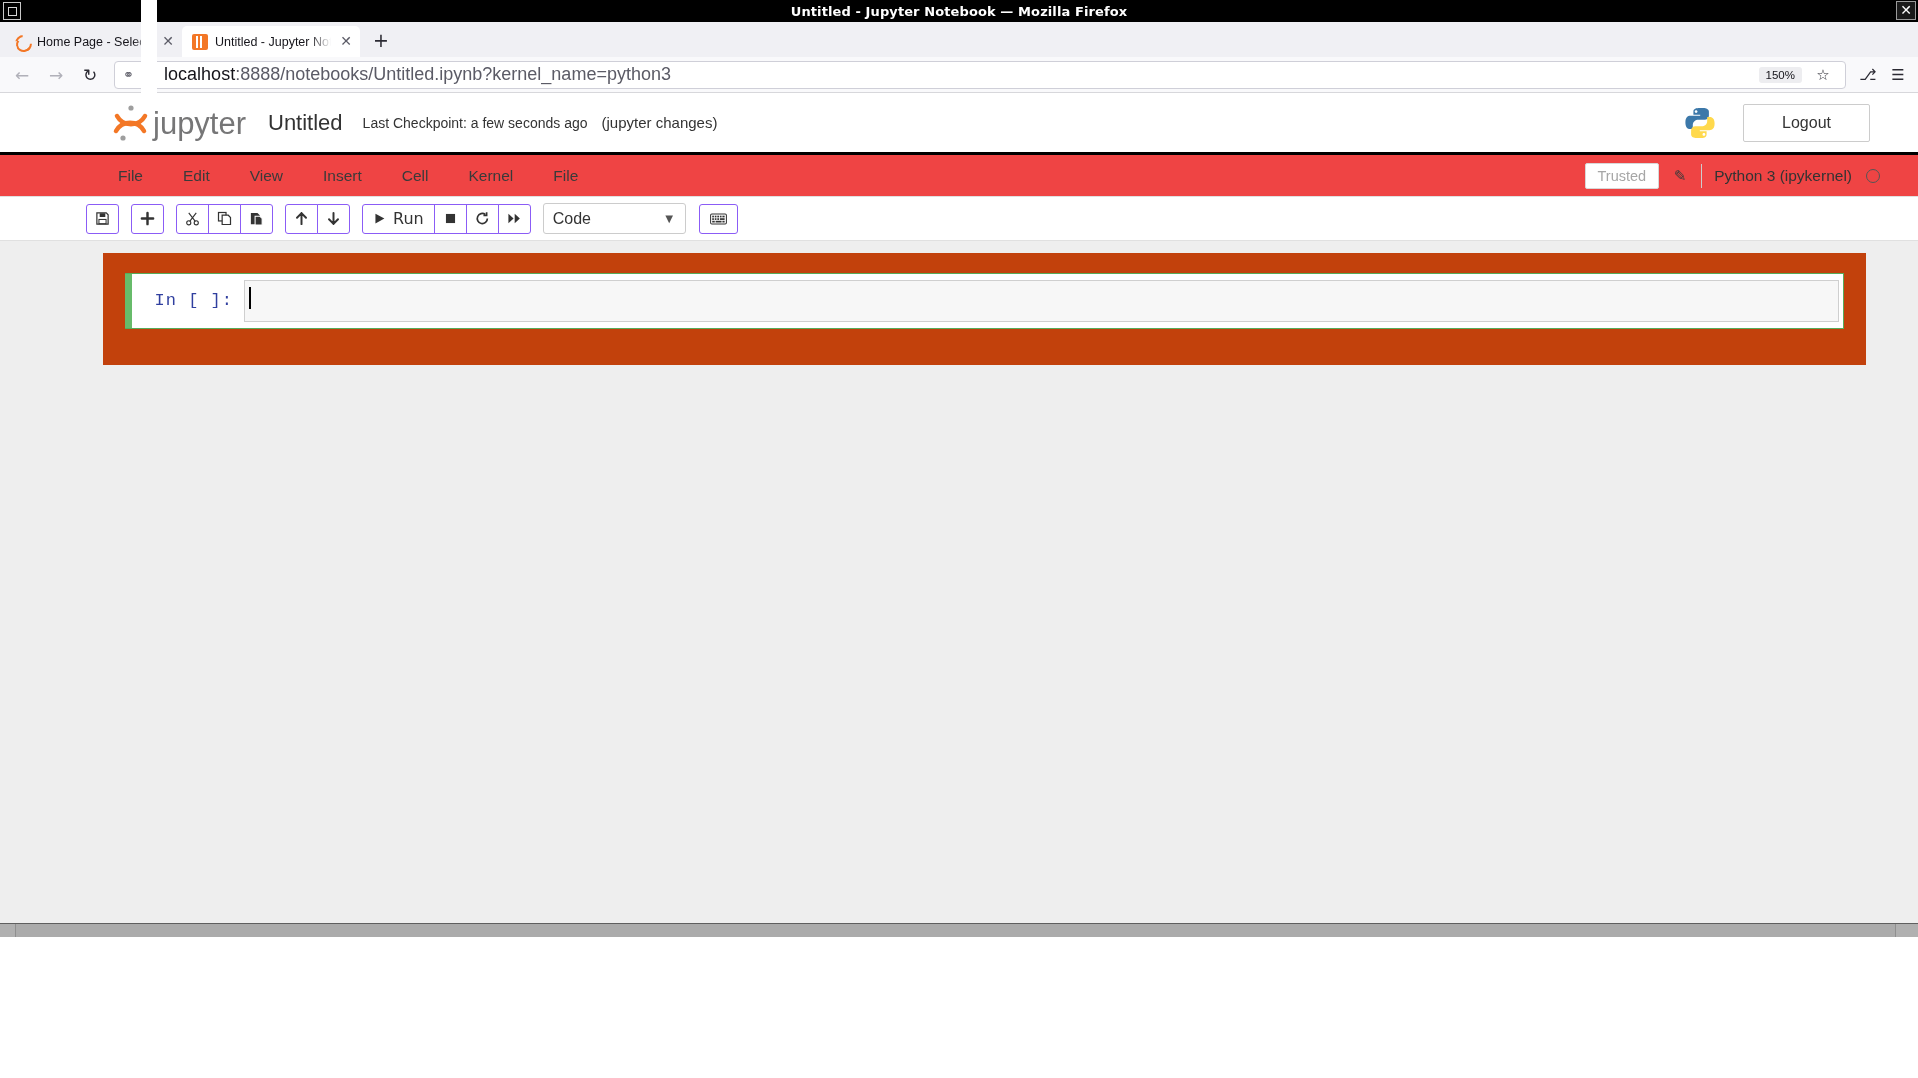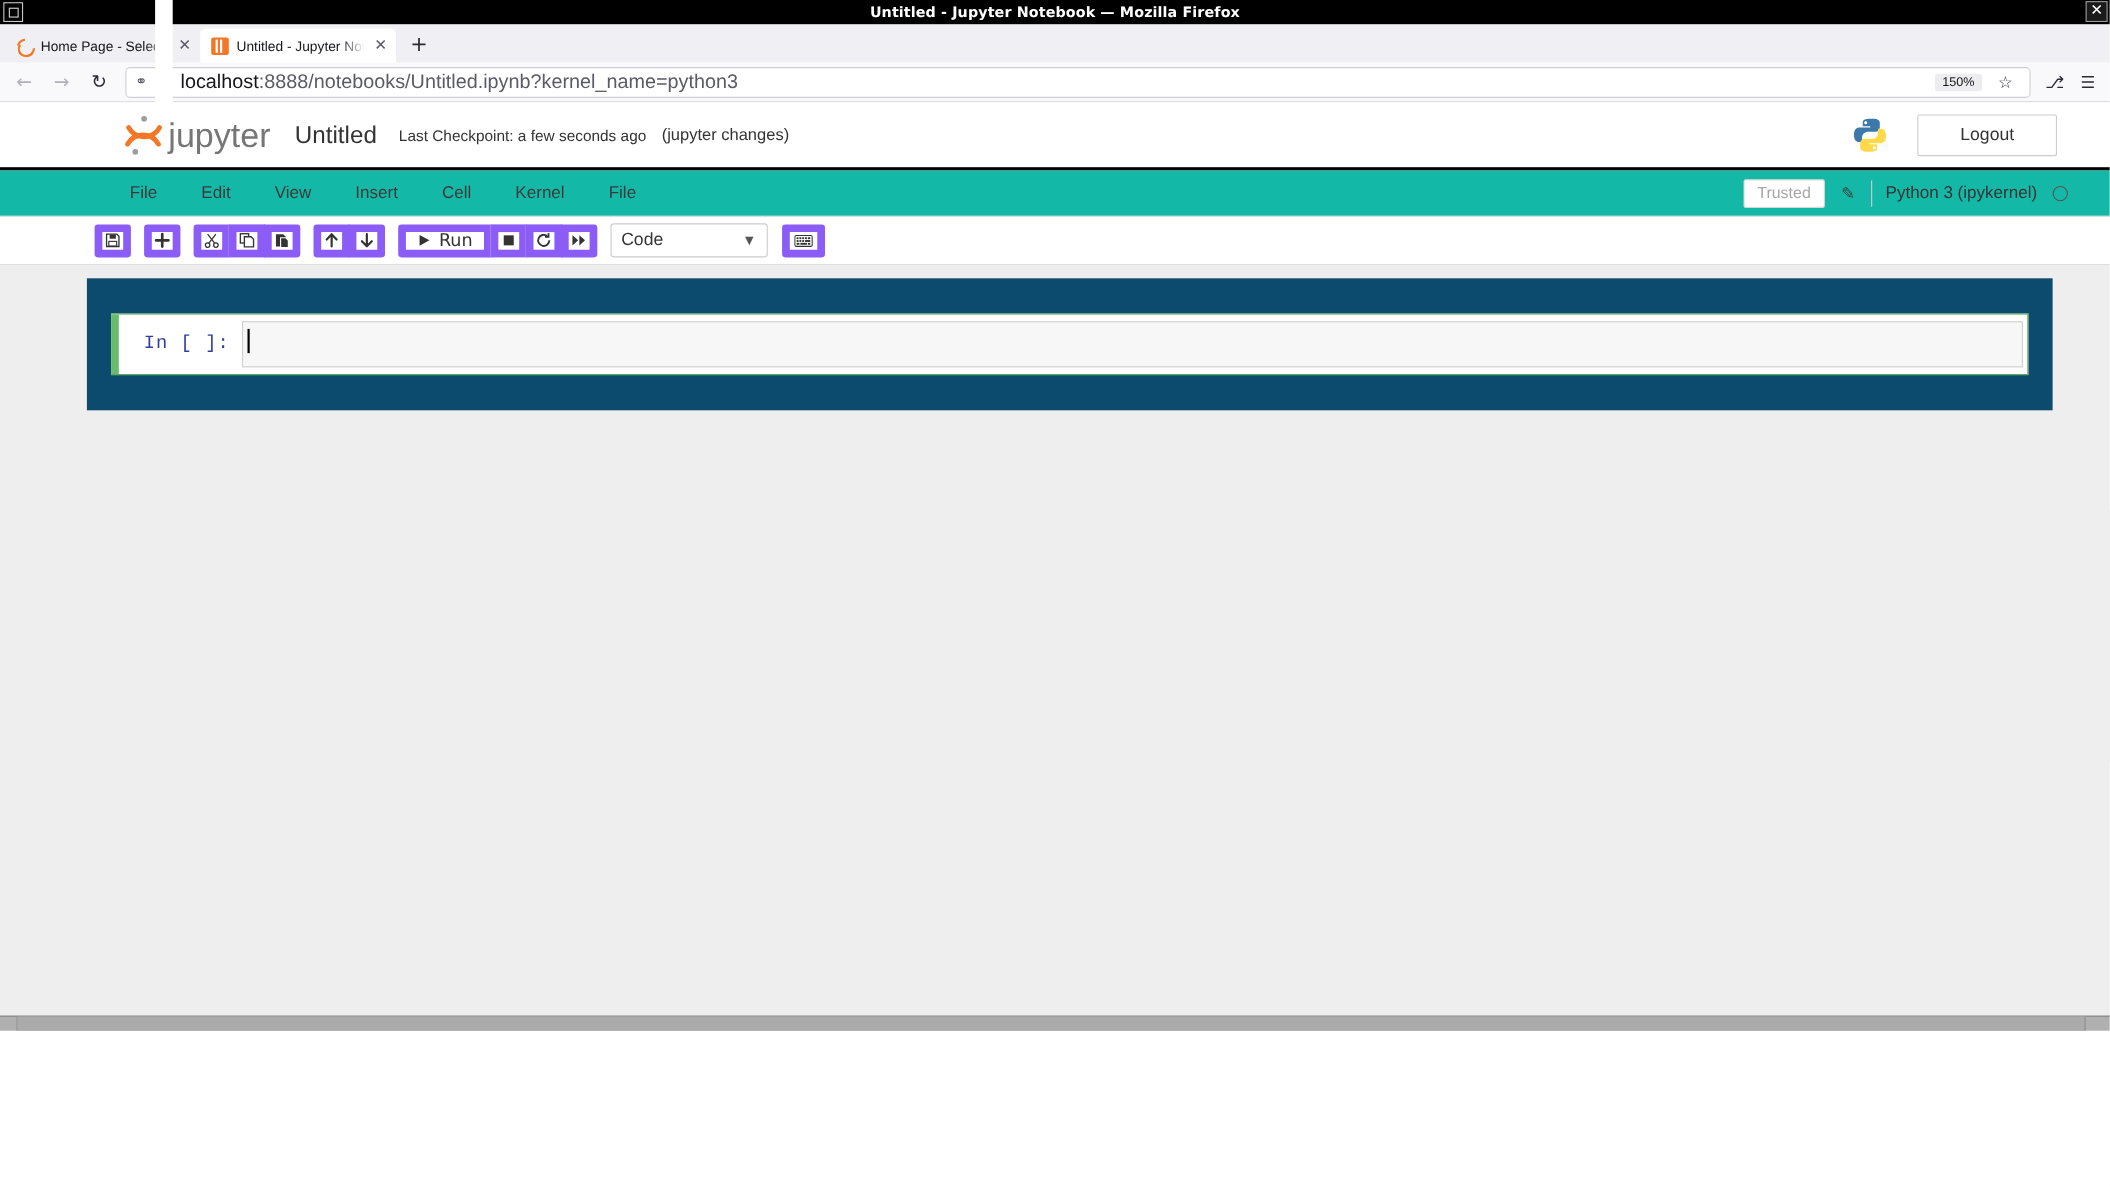--- a/index.html
+++ b/index.html
@@ -145,21 +145,21 @@
   .nb-checkpoint { font-size: 14px; color: #333333; margin-left: 20px; }
   .nb-unsaved { font-size: 15px; color: #333333; margin-left: 14px; }
   .jheader-right { margin-left: auto; display: flex; align-items: center; gap: 26px; }
   .pylogo { width: 34px; height: 34px; position: relative; }
   .logout {
     border: 1px solid #cccccc; background: #ffffff;
     padding: 9px 38px; font-size: 16px; color: #333333; border-radius: 2px;
   }
 
   .jmenubar {
-    height: 42px; background: #14b8a6;
+    height: 42px; background: #ef4444;
     border-bottom: 1px solid #e0e0e0;
     display: flex; align-items: center; padding-left: 98px;
   }
   .menu-item {
     font-size: 15.5px; color: #3a3a3a; padding: 0 20px; line-height: 40px;
   }
   .jmenubar-right { margin-left: auto; display: flex; align-items: center; padding-right: 38px; gap: 0; }
   .trusted {
     border: 1px solid #d8d8d8; background: #ffffff;
     color: #a6a6a6; font-size: 14.5px; padding: 4px 12px; border-radius: 2px;
@@ -174,43 +174,43 @@
   }
 
   .jtoolbar {
     height: 44px; background: #ffffff;
     border-bottom: 1px solid #e0e0e0;
     display: flex; align-items: center; padding-left: 86px; gap: 0;
   }
   .tb-group { display: flex; margin-right: 12px; }
   .tb-btn {
     height: 30px; min-width: 33px;
-    border: 7px solid #8b5cf6; background: #ffffff;
+    border: 1px solid #8b5cf6; background: #ffffff;
     display: flex; align-items: center; justify-content: center;
     color: #333333; font-size: 15px; margin-left: -1px;
     font-family: "DejaVu Sans", sans-serif;
   }
   .tb-group .tb-btn:first-child { margin-left: 0; border-radius: 3px 0 0 3px; }
   .tb-group .tb-btn:last-child { border-radius: 0 3px 3px 0; }
   .tb-group .tb-btn:only-child { border-radius: 3px; }
   .tb-run { min-width: 72px; gap: 7px; font-size: 16px; padding: 0 10px; }
   .tb-select {
     height: 31px; width: 143px; margin-right: 14px;
     border: 1px solid #cccccc; border-radius: 3px; background: #ffffff;
     display: flex; align-items: center; padding: 0 9px;
     font-size: 16px; color: #333333;
   }
   .tb-select .chev { margin-left: auto; font-size: 13px; color: #555; }
   .tb-kbd { min-width: 39px; border-radius: 3px; }
 
   
   .nb-body { background: #eeeeee; height: 682px; padding-top: 12px; }
   .nb-sheet {
-    background: #0c4a6e; margin: 0 52px 0 79px;
-    min-height: 112px; padding: 32px 22px;
+    background: #c2410c; margin: 0 52px 0 103px;
+    min-height: 112px; padding: 20px 22px;
   }
   .cell {
     display: flex; align-items: stretch;
     border: 1px solid #57ab5a; border-left: none;
     background: #ffffff; min-height: 56px;
   }
   .cell-bar { width: 7px; background: #67bb6a; flex: 0 0 7px; }
   .cell-prompt {
     flex: 0 0 auto; width: 112px; text-align: right; padding-right: 11px;
     font-family: "Liberation Mono", monospace;

